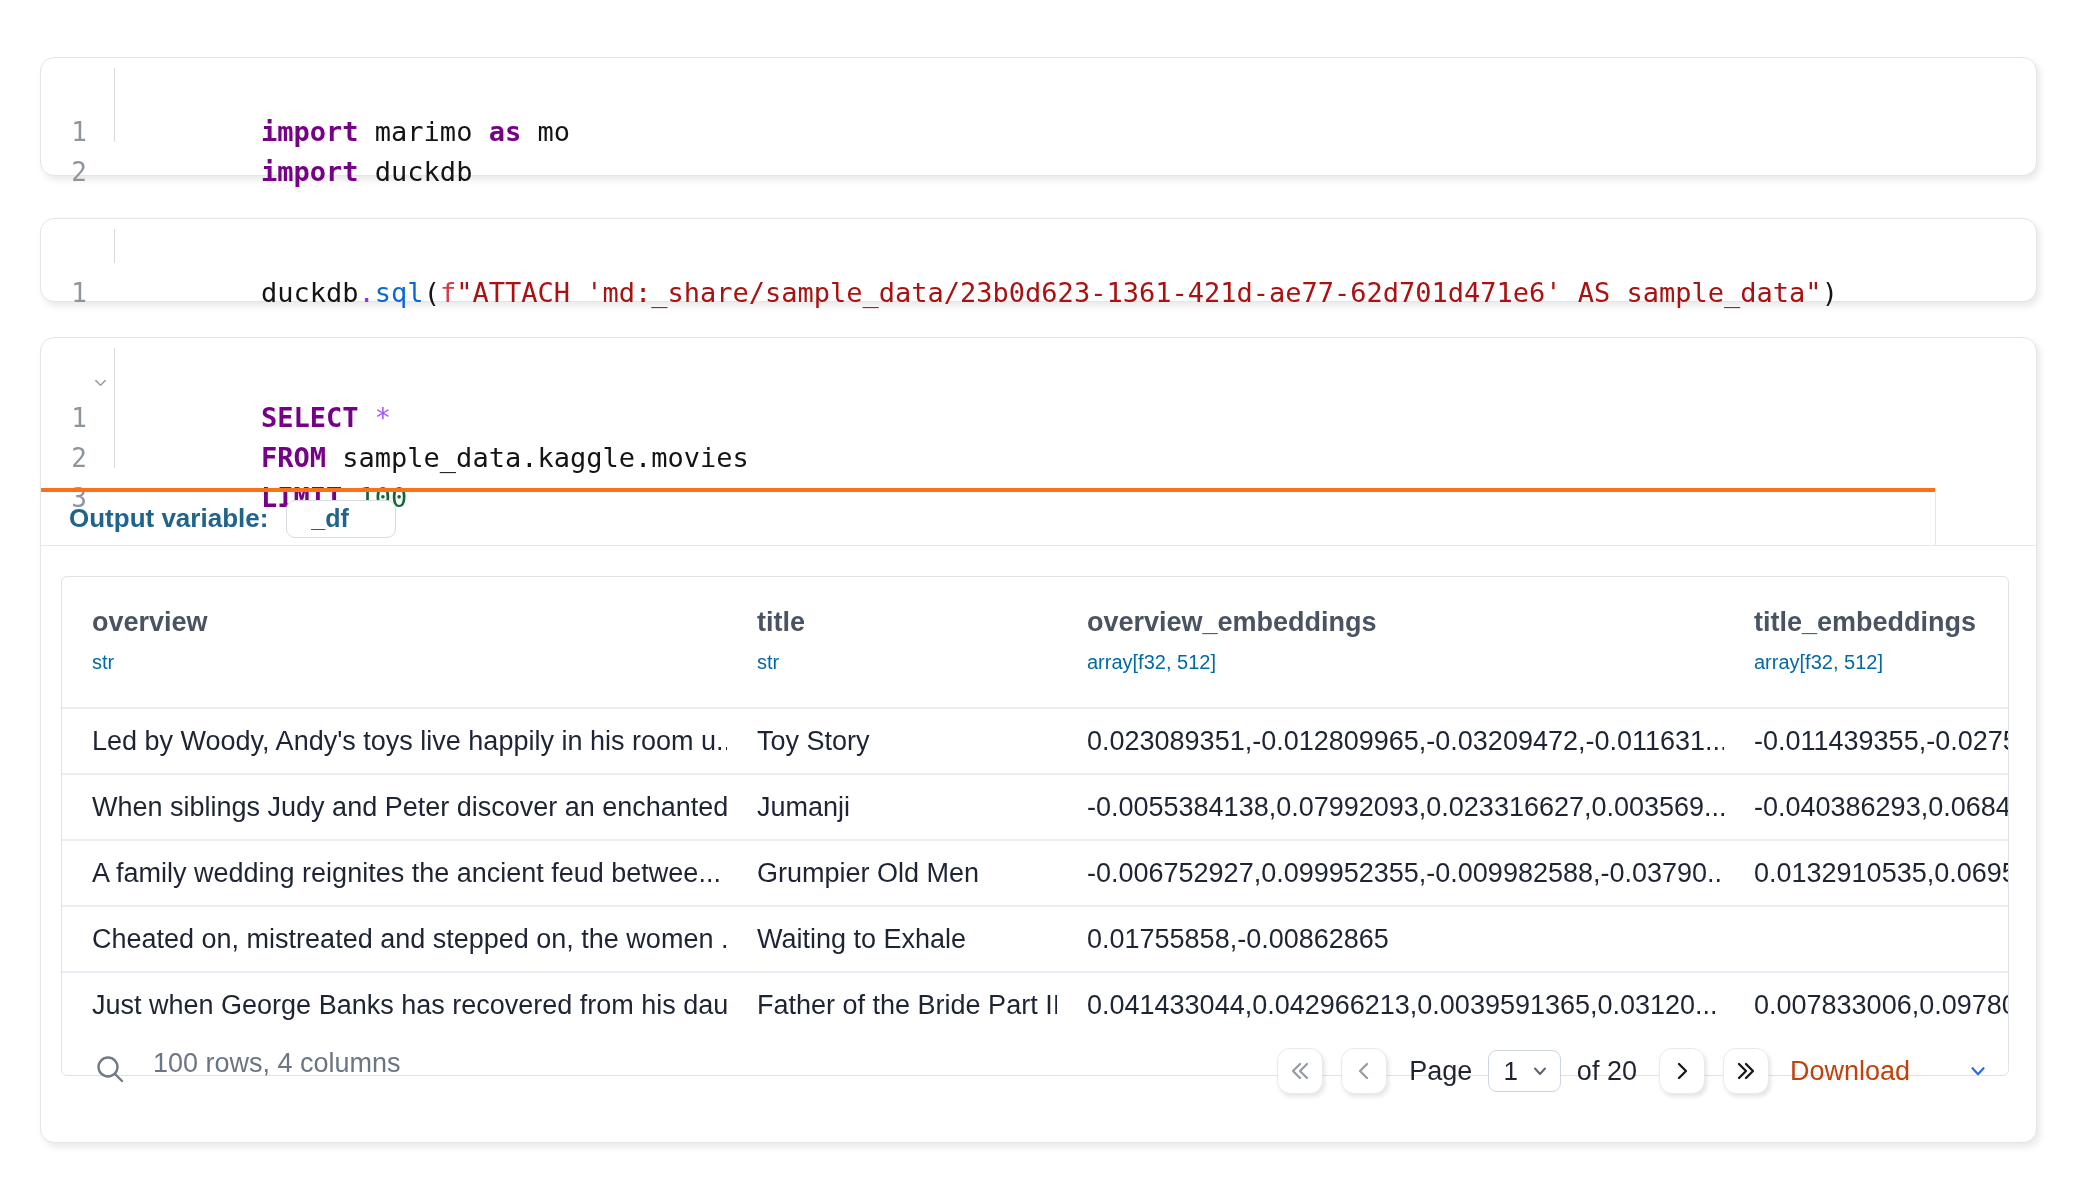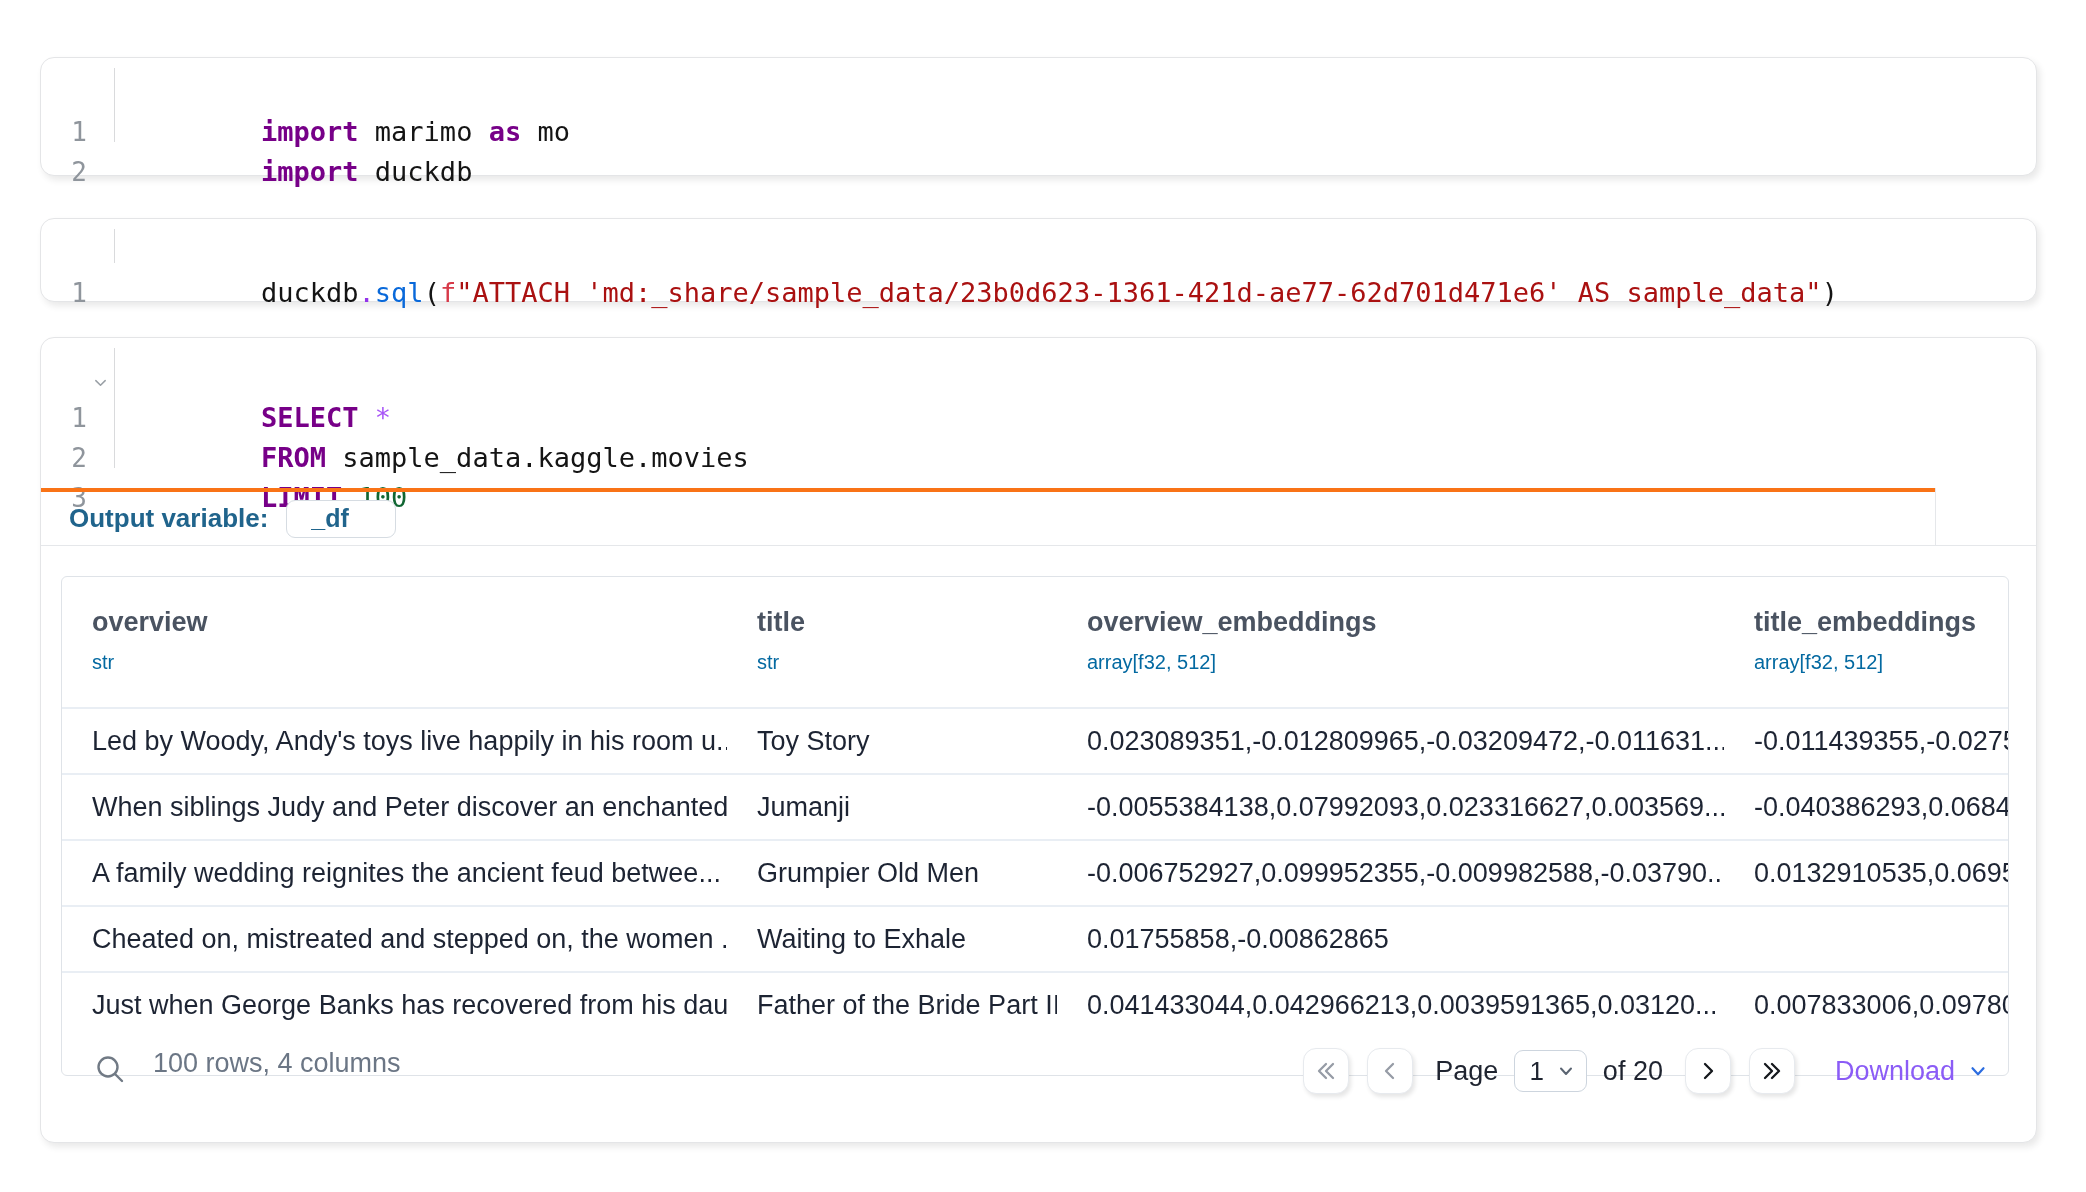--- a/index.html
+++ b/index.html
@@ -67,21 +67,21 @@
           box-shadow:2px 3px 4px rgba(0,0,0,.10); cursor:pointer; }
   .pbtn + .pbtn { margin-left:18px; }
   .pdis { color:#969ca6; }
   .pena { color:#15181d; }
   .pagelbl { font-size:27px; color:#1f2430; margin:0 16px 0 22px; }
   .psel { height:42px; min-width:66px; border:1px solid #cdd5de; border-radius:9px; background:#fff;
           display:flex; align-items:center; padding:0 10px 0 14px; cursor:pointer; color:#1f2430; }
   .psel-val { font-size:26px; margin-right:12px; }
   .psel-chev { color:#5b6572; display:flex; }
   .oflbl { font-size:27px; color:#1f2430; margin:0 22px 0 16px; }
-  .dl { display:flex; align-items:center; margin-left:40px; color:#8b5cf6; font-size:27px; cursor:pointer; }
+  .dl { display:flex; align-items:center; margin-left:21px; color:#c2410c; font-size:27px; cursor:pointer;gap:45px; }
   .dl-chev { margin-left:12px; display:flex; color:#2c6de0; }
 </style>
 </head>
 <body>
 
 <div class="canvas">
 
   <div class="cell" style="top:57px;height:119px;">
     <div class="editor" style="padding-top:14px;">
       <div class="cline">

